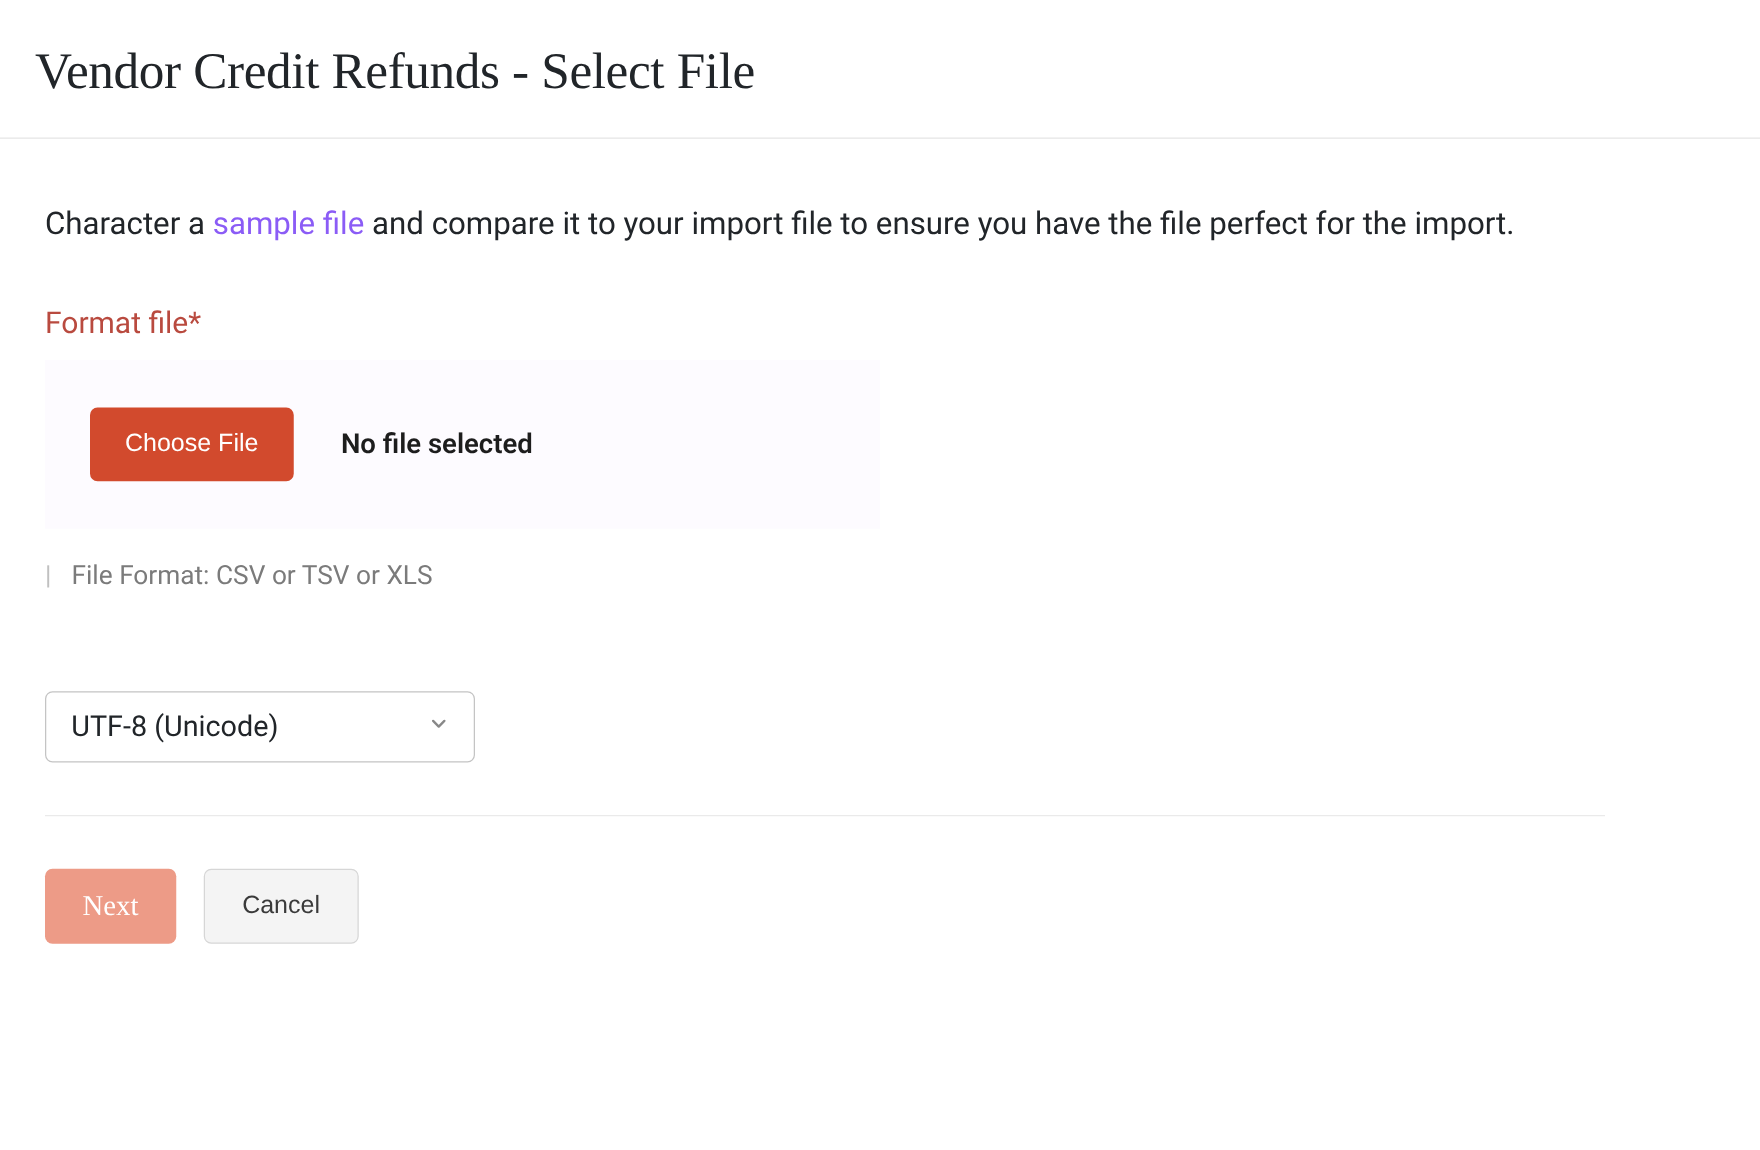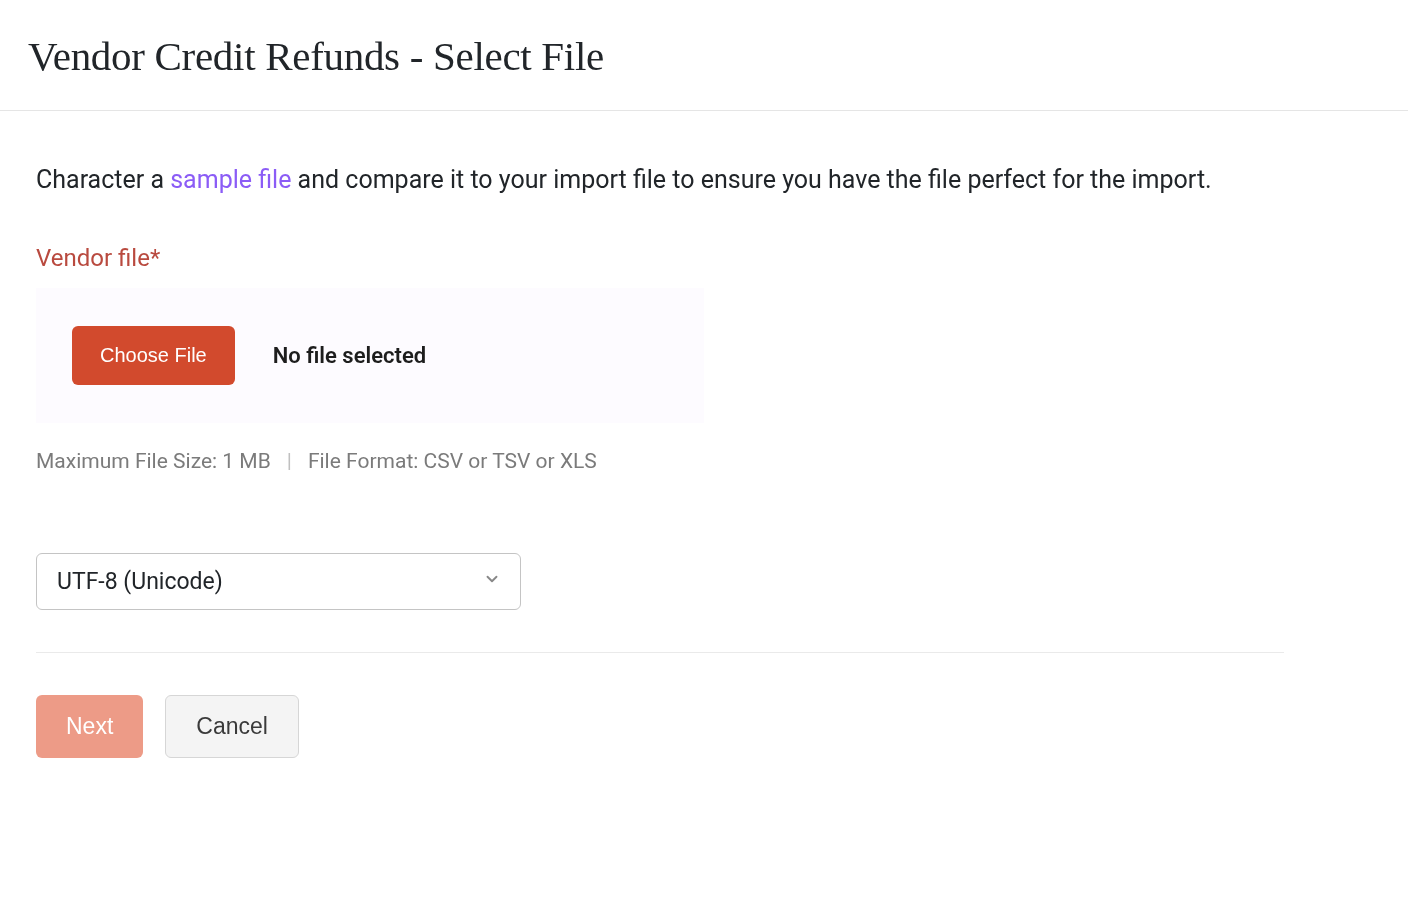--- a/index.html
+++ b/index.html
@@ -84,21 +84,21 @@
     .encoding-label {
       font-size: 24px;
       color: #b94a3f;
       display: inline-block;
       padding-bottom: 4px;
       border-bottom: 1px dashed #b0b0b0;
       margin-bottom: 18px;
     }
     .select-wrapper {
       position: relative;
-      width: 485px;
+      width: 344px;
     }
     .encoding-select {
       width: 100%;
       border: 1px solid #c4c4c4;
       border-radius: 6px;
       padding: 14px 50px 14px 20px;
       font-size: 23px;
       color: #212529;
       background: #fff;
       cursor: pointer;
@@ -122,53 +122,53 @@
     }
     .next-btn {
       background: #ed9b87;
       color: #fff;
       border: none;
       padding: 17px 30px;
       font-size: 23px;
       font-weight: 400;
       border-radius: 6px;
       cursor: pointer;
+      font-family: Liberation Serif, serif;
     }
     .cancel-btn {
       background: #f4f4f4;
       color: #3a3a3a;
       border: 1px solid #d6d6d6;
       padding: 17px 30px;
-      font-size: 23px;
+      font-size: 20px;
       font-weight: 400;
       border-radius: 6px;
       cursor: pointer;
     }
   </style>
 </head>
 <body>
 
 <div class="header">
   <h1 class="page-title">Vendor Credit Refunds - Select File</h1>
 </div>
 
 <div class="content">
 
   <p class="helper-text">
     <span>Character a </span><a href="#">sample file</a><span> and compare it to your import file to ensure you have the file perfect for the import.</span>
   </p>
 
   <div>
-    <span class="field-label">Vendor file*</span>
+    <span class="field-label">Format file*</span>
     <div class="upload-box">
       <button class="choose-file-btn">Choose File</button>
       <span class="no-file-text">No file selected</span>
     </div>
     <div class="file-info">
-      <span>Maximum File Size: 1 MB</span>
       <span class="separator">|</span>
       <span>File Format: CSV or TSV or XLS</span>
     </div>
   </div>
 
   <div class="encoding-section">
     <div class="select-wrapper">
       <div class="encoding-select">
         <span>UTF-8 (Unicode)</span>
       </div>

